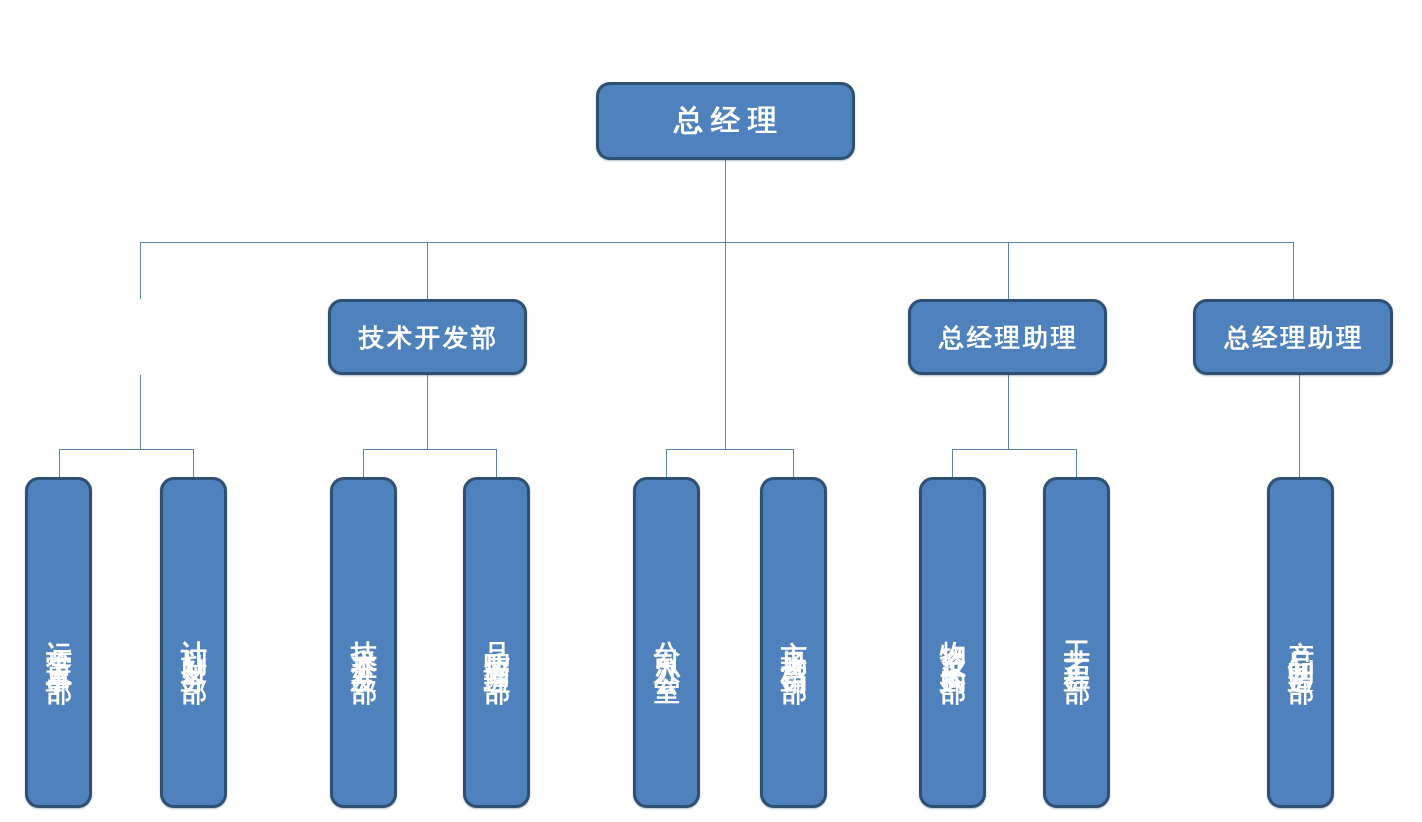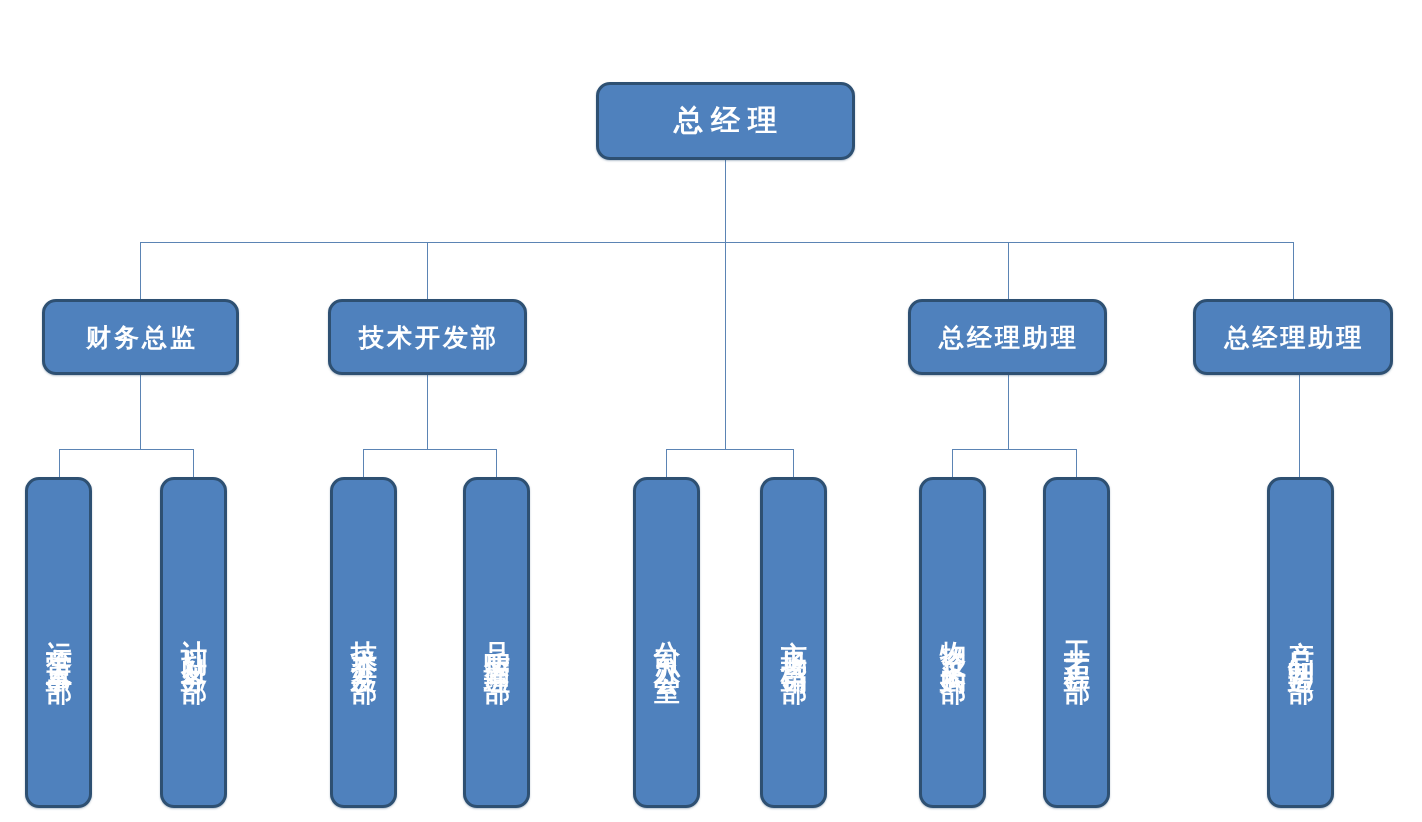--- a/index.html
+++ b/index.html
@@ -98,23 +98,20 @@
   <div class="line h-line" style="left:952px;  top:449px; width:125px;"></div>
   <div class="line v-line" style="left:952px;  top:449px; height:28px;"></div>
   <div class="line v-line" style="left:1076px; top:449px; height:28px;"></div>
 
   <div class="line v-line" style="left:1299px; top:375px; height:102px;"></div>
 
   <div class="node root-node">
     <span>总经理</span>
   </div>
 
-  <div class="node mgr-node" style="left:42px; width:197px;">
-    <span>财务总监</span>
-  </div>
   <div class="node mgr-node" style="left:328px; width:199px;">
     <span>技术开发部</span>
   </div>
   <div class="node mgr-node" style="left:908px; width:199px;">
     <span>总经理助理</span>
   </div>
   <div class="node mgr-node" style="left:1193px; width:200px;">
     <span>总经理助理</span>
   </div>
 

